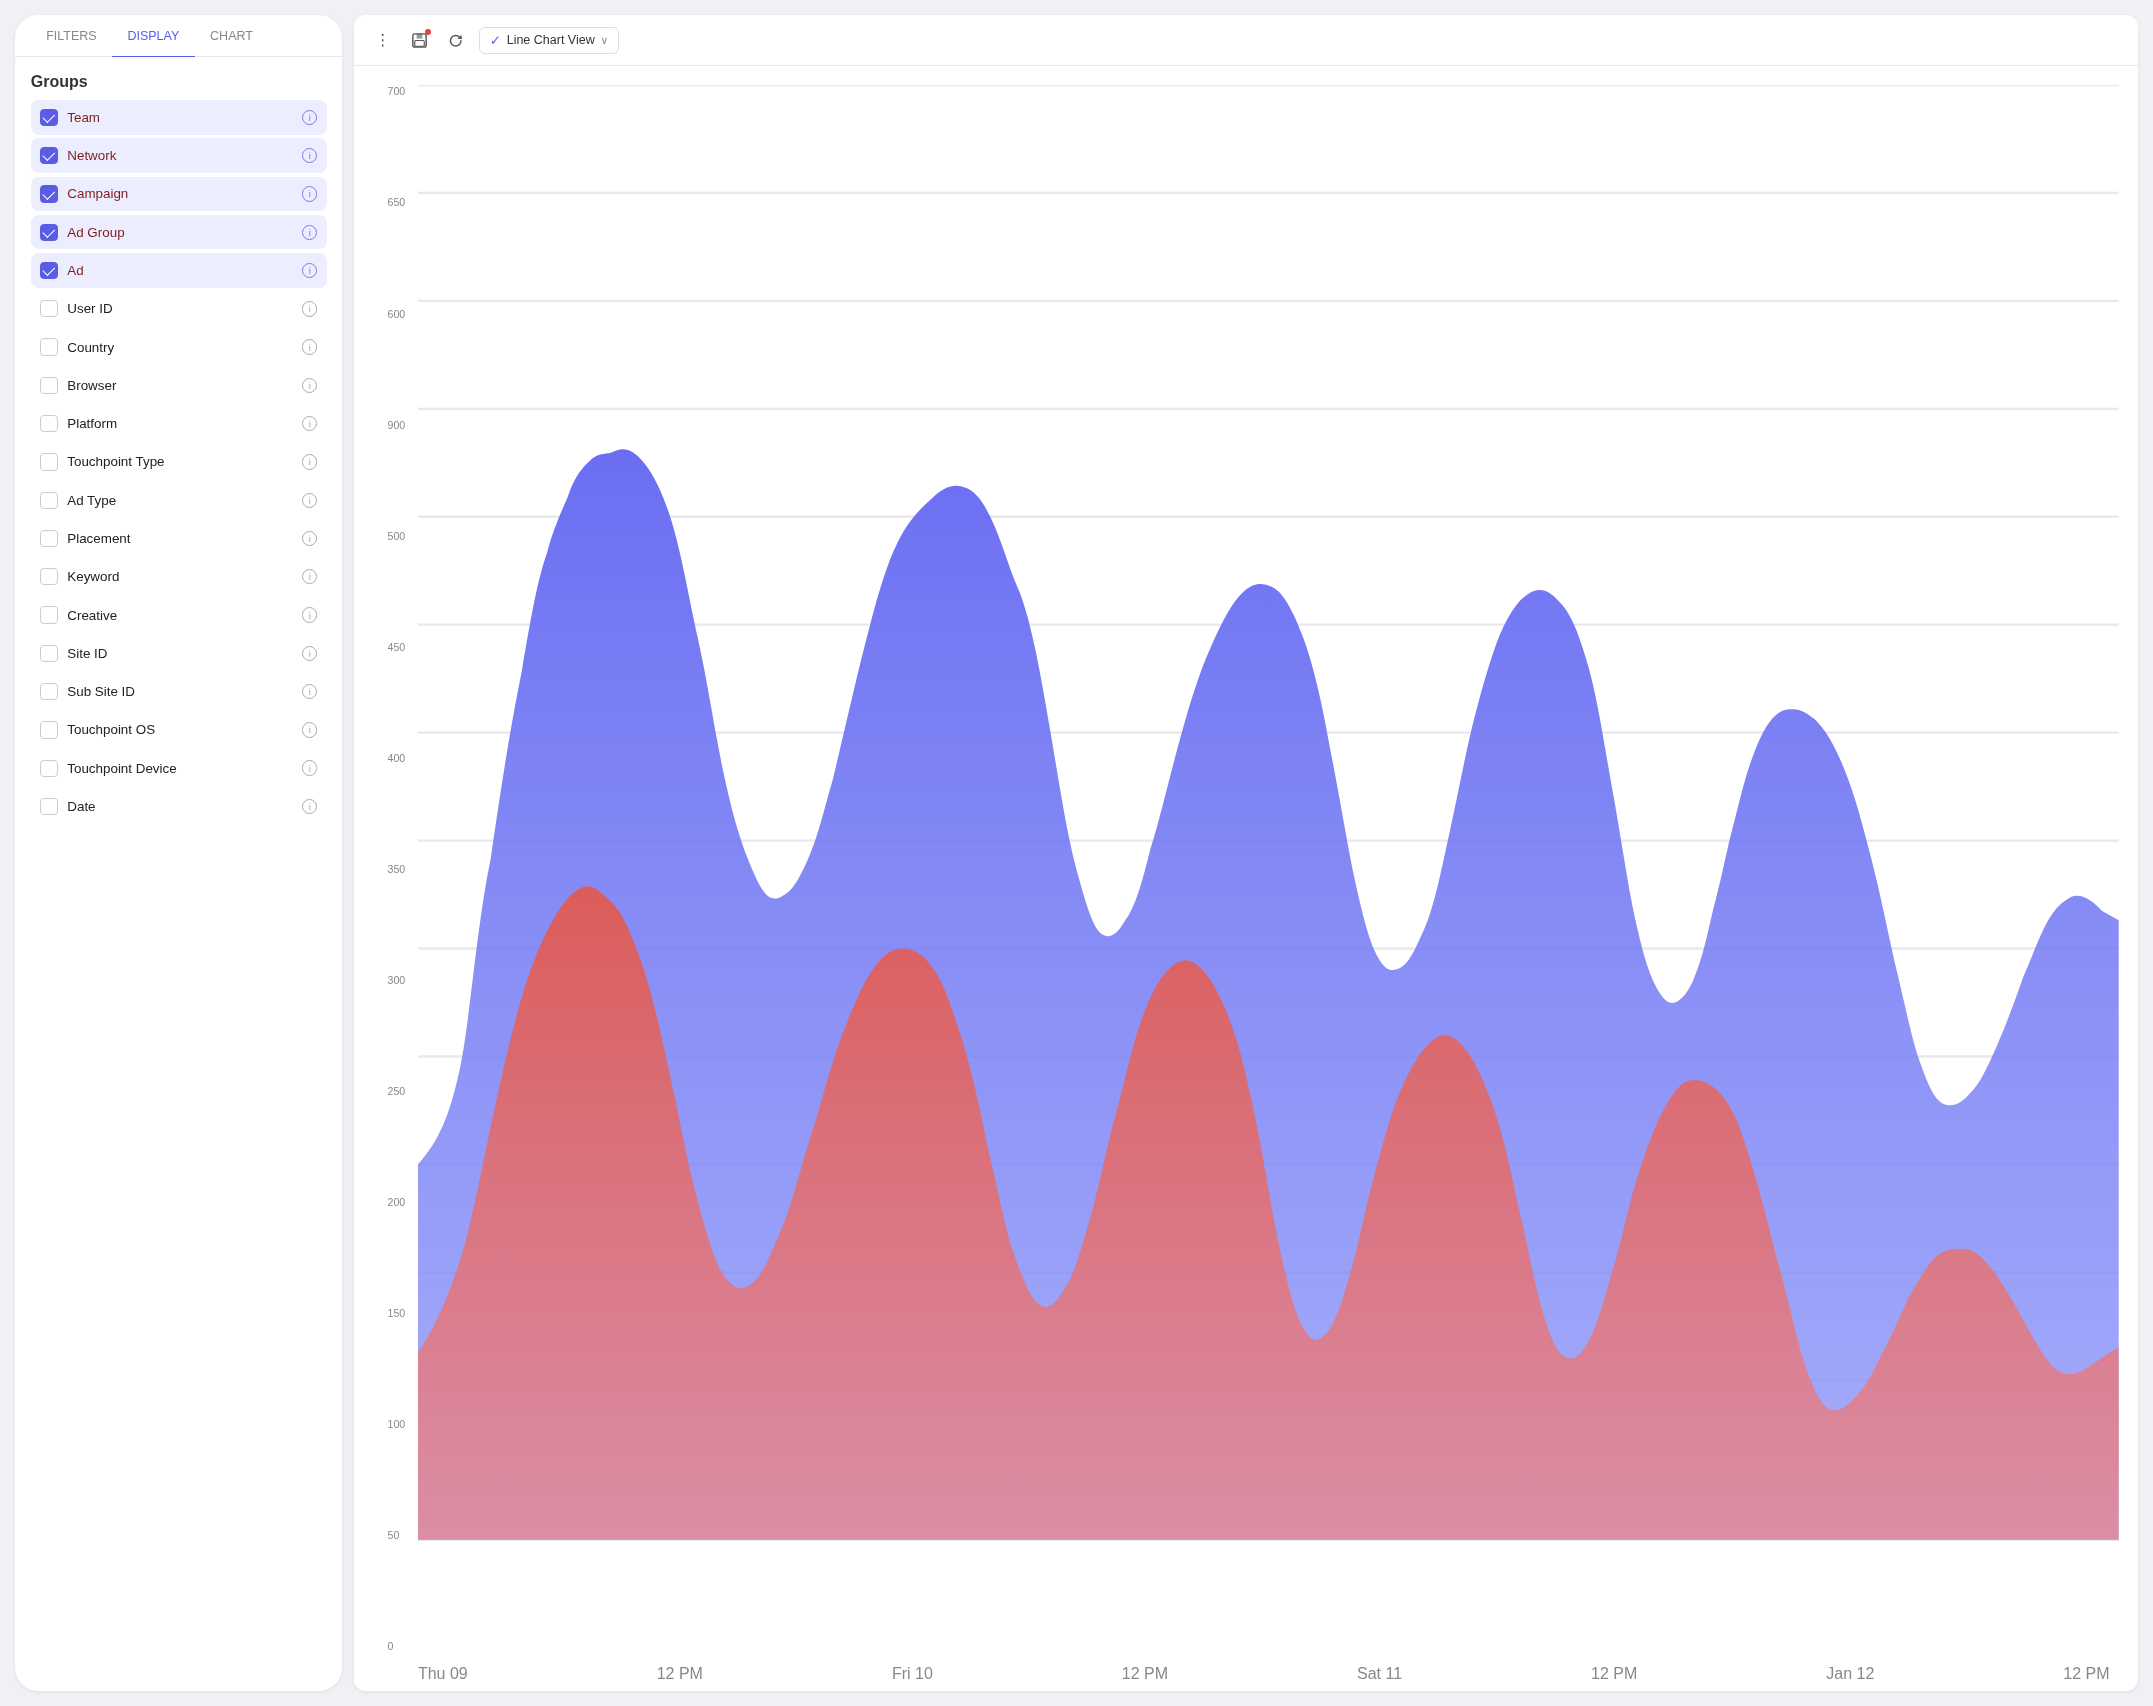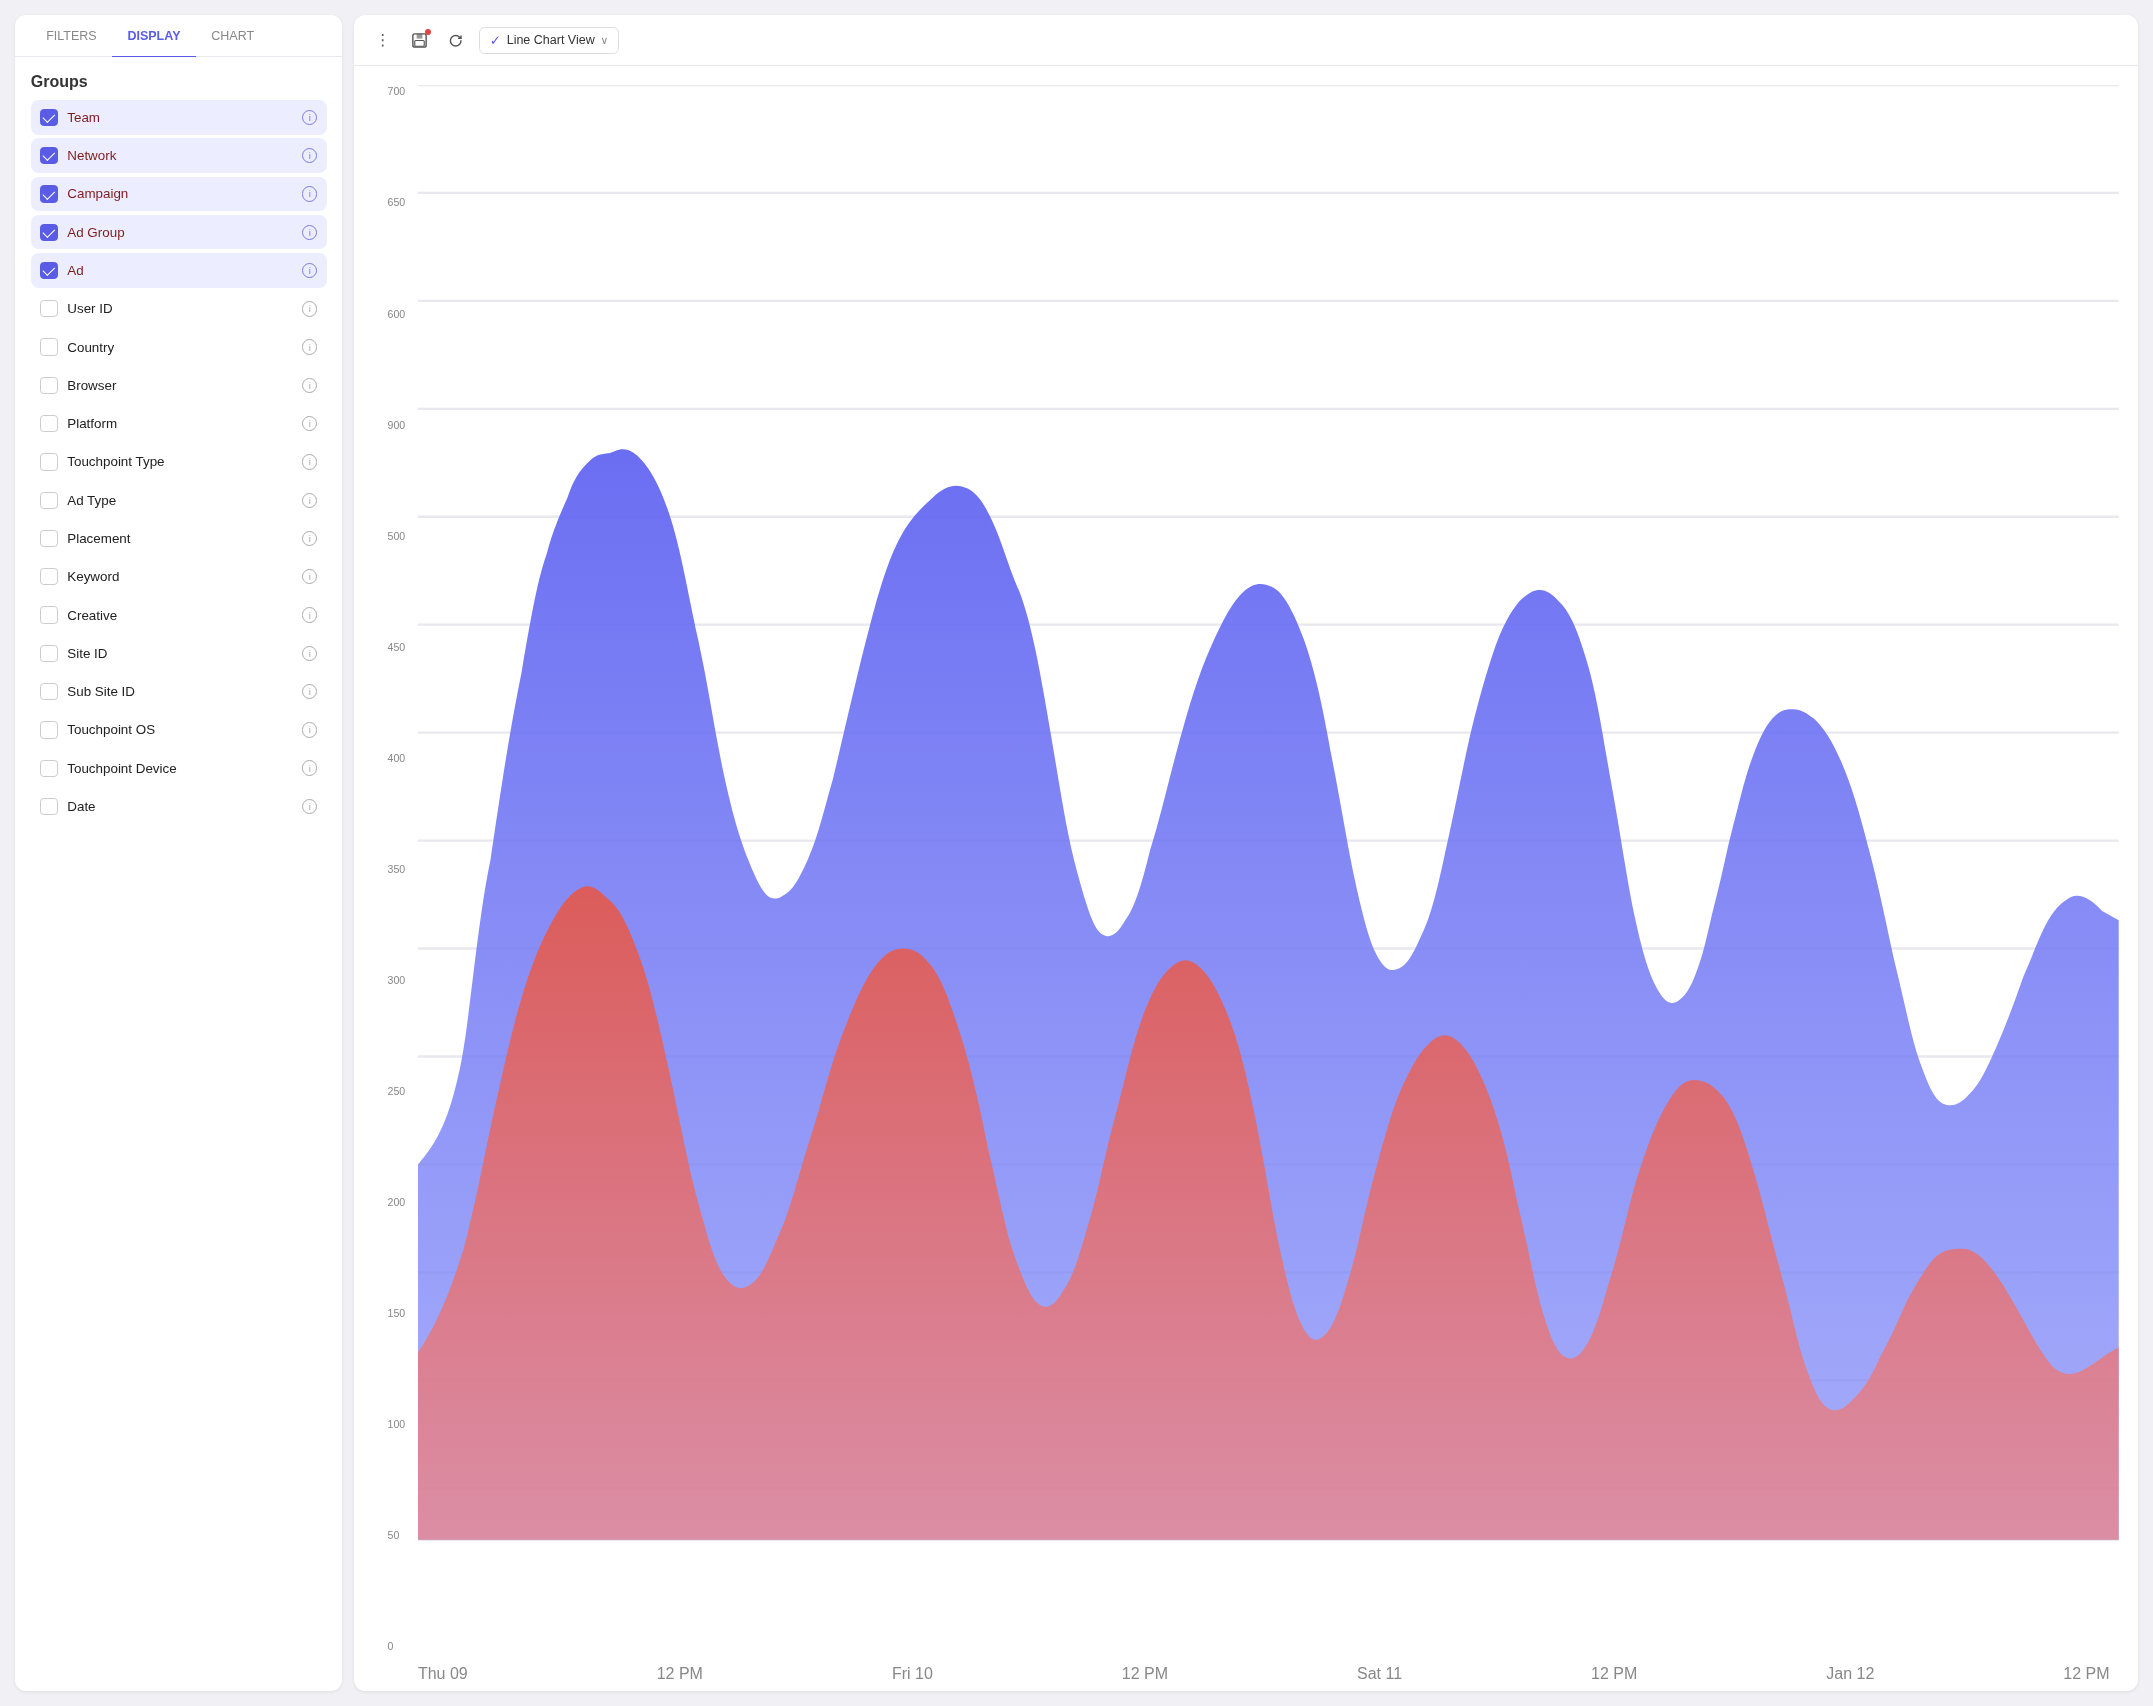--- a/index.html
+++ b/index.html
@@ -14,21 +14,21 @@
       display: flex;
       width: 100%;
       background: #f0f0f5;
       gap: 11.5px;
     }
     
     .left-panel {
       width: 327px;
       min-width: 327px;
       background: #fff;
-      border-radius: 11px;
+      border-radius: 23px;
       display: flex;
       flex-direction: column;
       overflow: hidden;
       box-shadow: 0 1px 3.8px rgba(0,0,0,0.08);
     }
     .tabs {
       display: flex;
       border-bottom: 1px solid #e8e8ee;
       padding: 0 15.4px;
     }
@@ -37,21 +37,21 @@
       font-size: 12.5px;
       font-weight: 500;
       color: #888;
       cursor: pointer;
       border-bottom: 1.9px solid transparent;
       margin-bottom: -1px;
     }
     .tab.active {
       color: #5b5ce6;
       border-bottom: 1.9px solid #5b5ce6;
-      font-weight: 700;
+      font-weight: 400;
     }
 
     .panel-body {
       flex: 1;
       overflow-y: auto;
       padding: 15.4px;
       position: relative;
     }
     
     .panel-body::-webkit-scrollbar { width: 5.8px; }

